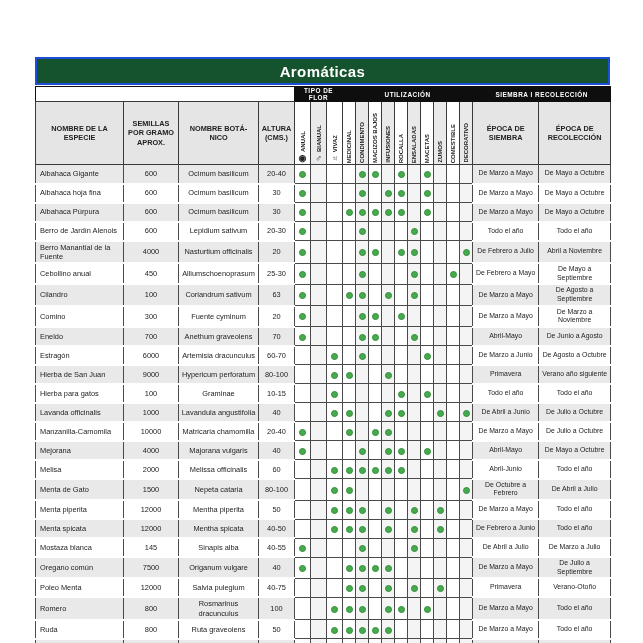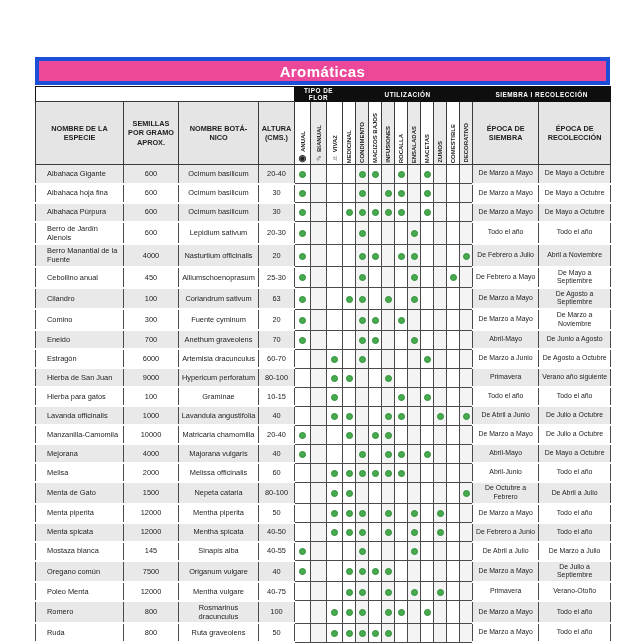--- a/index.html
+++ b/index.html
@@ -1,36 +1,36 @@
 <!DOCTYPE html>
 <html><head>
 <meta charset="utf-8">
 <style>
   *{box-sizing:border-box;margin:0;padding:0}
   html,body{width:643px;height:643px;background:#fff;font-family:"Liberation Sans",sans-serif;color:#222}
   body{position:relative;overflow:hidden}
   .sheet{position:absolute;left:35px;top:57px;width:575px}
-  .banner{height:28px;background:#ec4899;border:4px solid #1d4ed8;display:flex;align-items:center;justify-content:center;
+  .banner{height:28px;background:#14532d;border:2px solid #1d4ed8;display:flex;align-items:center;justify-content:center;
           color:#fff;font-size:15px;font-weight:bold;letter-spacing:.4px}
   table{border-collapse:collapse;table-layout:fixed;width:575px;margin-top:1px;border:1px solid #111}
   td.nogroup{border:none;border-bottom:1px solid #3a3a3a;background:#fff}
   th.group{background:#0e0e0e;color:#fff;font-size:6.4px;font-weight:bold;height:12px;letter-spacing:.5px;
            border:1px solid #0e0e0e;text-transform:uppercase}
   th.colhead{background:#e5e5e5;border:1px solid #3a3a3a;font-size:7.3px;font-weight:bold;height:63px;
              padding:2px;line-height:1.3;text-align:center;vertical-align:middle}
   th.rot{background:#fff;border:1px solid #3a3a3a;vertical-align:bottom;padding:2px 0 1px;height:63px}
   th.rot.tint{background:#e9e9e9}
   .vlbl{display:block;margin:0 auto;writing-mode:vertical-rl;transform:rotate(180deg);
         font-size:6px;font-weight:bold;line-height:1;max-height:54px;overflow:hidden;white-space:nowrap}
   .sym{display:block;text-align:center;font-size:9px;line-height:10px;font-weight:bold;margin-top:1px}
   tbody td{border:1px solid #4a4a4a;vertical-align:middle}
   td.txt{font-size:7.4px;text-align:center;padding:1px 2px;border-top:none;border-bottom:2px solid #fff;
          background:#fff;height:12px;line-height:1.25;color:#1c1c1c}
   tr.stripe td.txt{background:#e9e9e9}
-  td.txt.left{text-align:left;padding-left:11px}
+  td.txt.left{text-align:left;padding-left:4px}
   td.dc{background:#fff;text-align:center;padding:0}
   td.dc.tint{background:#f4f4f4}
   .dot{display:inline-block;width:7px;height:7px;border-radius:50%;background:#47ab4d;border:1px solid #2f8f3a;vertical-align:middle}
   td.epo{font-size:6.9px}
 </style>
 </head>
 <body>
 
 <div class="sheet">
   <div class="banner">
@@ -554,21 +554,21 @@
           <td class="dc"></td>
           <td class="dc tint"></td>
           <td class="dc"></td>
           <td class="dc tint"></td>
           <td class="txt epo">De Marzo a Mayo</td>
           <td class="txt epo">De Julio a Septiembre</td>
         </tr>
         <tr>
           <td class="txt left">Poleo Menta</td>
           <td class="txt">12000</td>
-          <td class="txt">Mentha vulgare</td>
+          <td class="txt">Salvia pulegium</td>
           <td class="txt">40-75</td>
           <td class="dc"></td>
           <td class="dc tint"></td>
           <td class="dc"></td>
           <td class="dc"><span class="dot"></span></td>
           <td class="dc tint"><span class="dot"></span></td>
           <td class="dc"></td>
           <td class="dc tint"><span class="dot"></span></td>
           <td class="dc"></td>
           <td class="dc tint"><span class="dot"></span></td>

